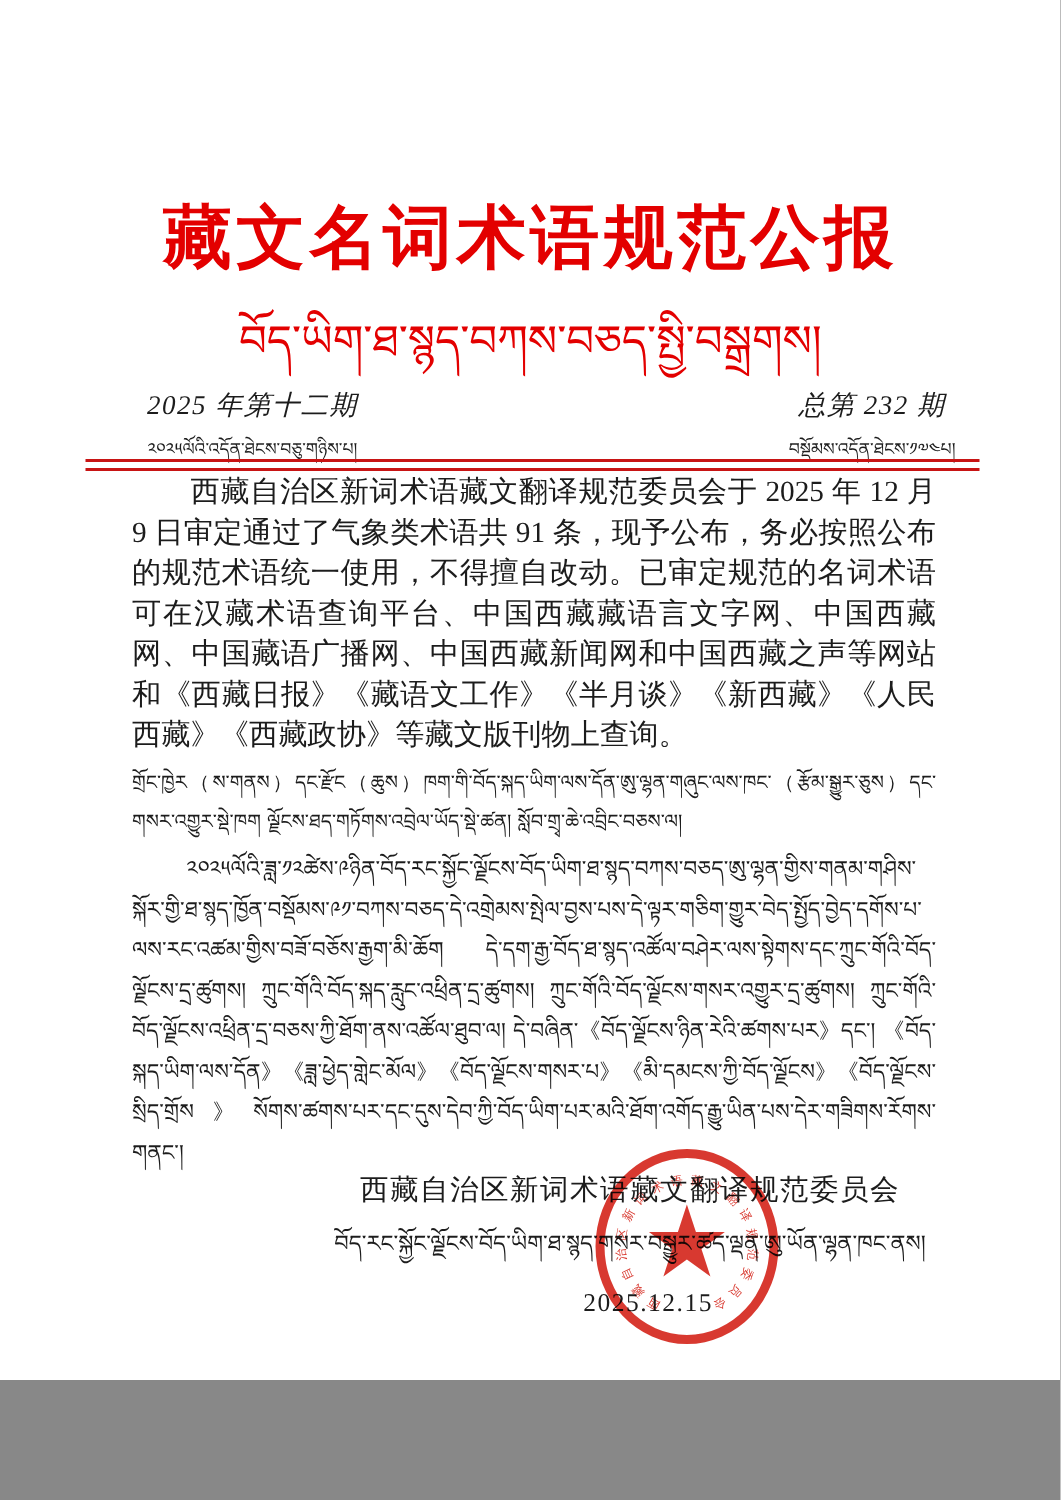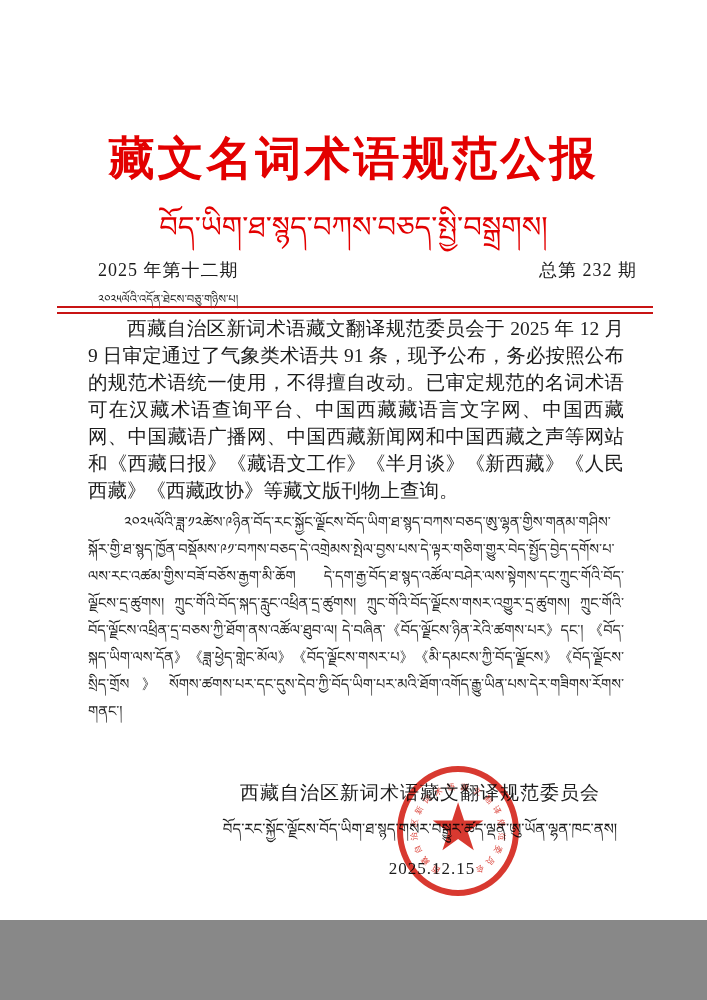--- a/index.html
+++ b/index.html
@@ -18,21 +18,21 @@
   .title-bo{
     position:absolute;top:194px;left:0;width:100%;text-align:center;
     font-family:"DejaVu Sans",sans-serif;
     font-size:29px;color:#e30000;white-space:nowrap;
   }
   .issue-row{
     position:absolute;top:258px;left:98px;right:70px;
     display:flex;justify-content:space-between;align-items:flex-start;
   }
   .issue-block{text-align:center;}
-  .issue-zh{font-size:18px;letter-spacing:1px;}
+  .issue-zh{font-size:18px;letter-spacing:1px;font-style:italic;}
   .issue-bo{font-size:11.5px;margin-top:4px;font-family:"DejaVu Sans",sans-serif;}
   .red-rule{
     position:absolute;top:306px;left:57px;width:596px;height:4px;
     border-top:2px solid #c81414;border-bottom:2px solid #c81414;
   }
   .doc-column{
     position:absolute;top:315px;left:88px;width:536px;height:466px;
     overflow:hidden;
   }
   .doc-column p{margin:0;text-align:justify;}
@@ -75,27 +75,29 @@
 
   <div class="title-bo">བོད་ཡིག་ཐ་སྙད་བཀས་བཅད་སྤྱི་བསྒྲགས།</div>
 
   <div class="issue-row">
     <div class="issue-block">
       <div class="issue-zh">2025 年第十二期</div>
       <div class="issue-bo">༢༠༢༥ལོའི་འདོན་ཐེངས་བཅུ་གཉིས་པ།</div>
     </div>
     <div class="issue-block">
       <div class="issue-zh">总第 232 期</div>
+      <div class="issue-bo">བསྡོམས་འདོན་ཐེངས་༡༧༤པ།</div>
     </div>
   </div>
 
   <div class="red-rule"></div>
 
   <div class="doc-column">
     <p class="body-zh">西藏自治区新词术语藏文翻译规范委员会于 2025 年 12 月 9 日审定通过了气象类术语共 91 条，现予公布，务必按照公布的规范术语统一使用，不得擅自改动。已审定规范的名词术语可在汉藏术语查询平台、中国西藏藏语言文字网、中国西藏网、中国藏语广播网、中国西藏新闻网和中国西藏之声等网站和《西藏日报》《藏语文工作》《半月谈》《新西藏》《人民西藏》《西藏政协》等藏文版刊物上查询。</p>
+    <p class="body-bo1">གྲོང་ཁྱེར（ས་གནས）དང་རྫོང（ཆུས）ཁག་གི་བོད་སྐད་ཡིག་ལས་དོན་ཨུ་ལྷན་གཞུང་ལས་ཁང་（རྩོམ་སྒྱུར་ཅུས）དང་གསར་འགྱུར་སྡེ་ཁག ལྗོངས་ཐད་གཏོགས་འབྲེལ་ཡོད་སྡེ་ཚན། སློབ་གྲྭ་ཆེ་འབྲིང་བཅས་ལ།</p>
     <p class="body-bo2">༢༠༢༥ལོའི་ཟླ་༡༢ཚེས་༩ཉིན་བོད་རང་སྐྱོང་ལྗོངས་བོད་ཡིག་ཐ་སྙད་བཀས་བཅད་ཨུ་ལྷན་གྱིས་གནམ་གཤིས་སྐོར་གྱི་ཐ་སྙད་ཁྱོན་བསྡོམས་༩༡་བཀས་བཅད་དེ་འགྲེམས་སྤེལ་བྱས་པས་དེ་ལྟར་གཅིག་གྱུར་བེད་སྤྱོད་བྱེད་དགོས་པ་ལས་རང་འཚམ་གྱིས་བཟོ་བཅོས་རྒྱག་མི་ཆོག  དེ་དག་རྒྱ་བོད་ཐ་སྙད་འཚོལ་བཤེར་ལས་སྟེགས་དང་ཀྲུང་གོའི་བོད་ལྗོངས་དྲ་ཚུགས། ཀྲུང་གོའི་བོད་སྐད་རླུང་འཕྲིན་དྲ་ཚུགས། ཀྲུང་གོའི་བོད་ལྗོངས་གསར་འགྱུར་དྲ་ཚུགས། ཀྲུང་གོའི་བོད་ལྗོངས་འཕྲིན་དྲ་བཅས་ཀྱི་ཐོག་ནས་འཚོལ་ཐུབ་ལ།  དེ་བཞིན་《བོད་ལྗོངས་ཉིན་རེའི་ཚགས་པར》དང་། 《བོད་སྐད་ཡིག་ལས་དོན》《ཟླ་ཕྱེད་གླེང་མོལ》《བོད་ལྗོངས་གསར་པ》《མི་དམངས་ཀྱི་བོད་ལྗོངས》《བོད་ལྗོངས་སྲིད་གྲོས》སོགས་ཚགས་པར་དང་དུས་དེབ་ཀྱི་བོད་ཡིག་པར་མའི་ཐོག་འགོད་རྒྱུ་ཡིན་པས་དེར་གཟིགས་རོགས་གནང་།</p>
   </div>
 
   <div class="signature">
     <div class="sig-zh">西藏自治区新词术语藏文翻译规范委员会</div>
     <div class="sig-bo">བོད་རང་སྐྱོང་ལྗོངས་བོད་ཡིག་ཐ་སྙད་གསར་བསྒྱུར་ཚད་ལྡན་ཨུ་ཡོན་ལྷན་ཁང་ནས།</div>
     <div class="sig-date">2025.12.15</div>
   </div>
 
   <div class="seal">

